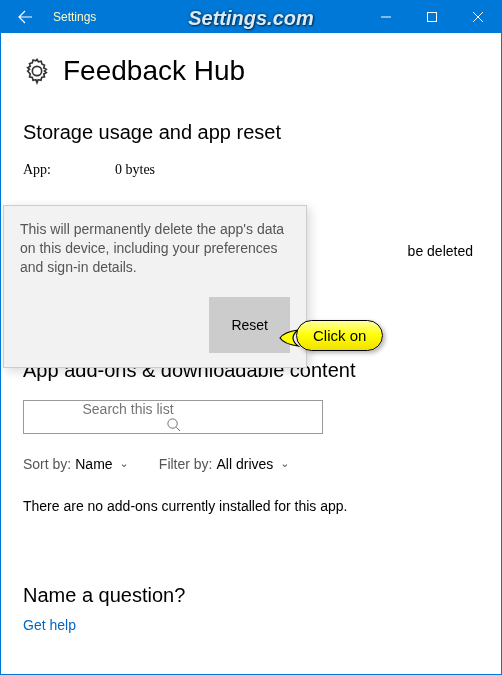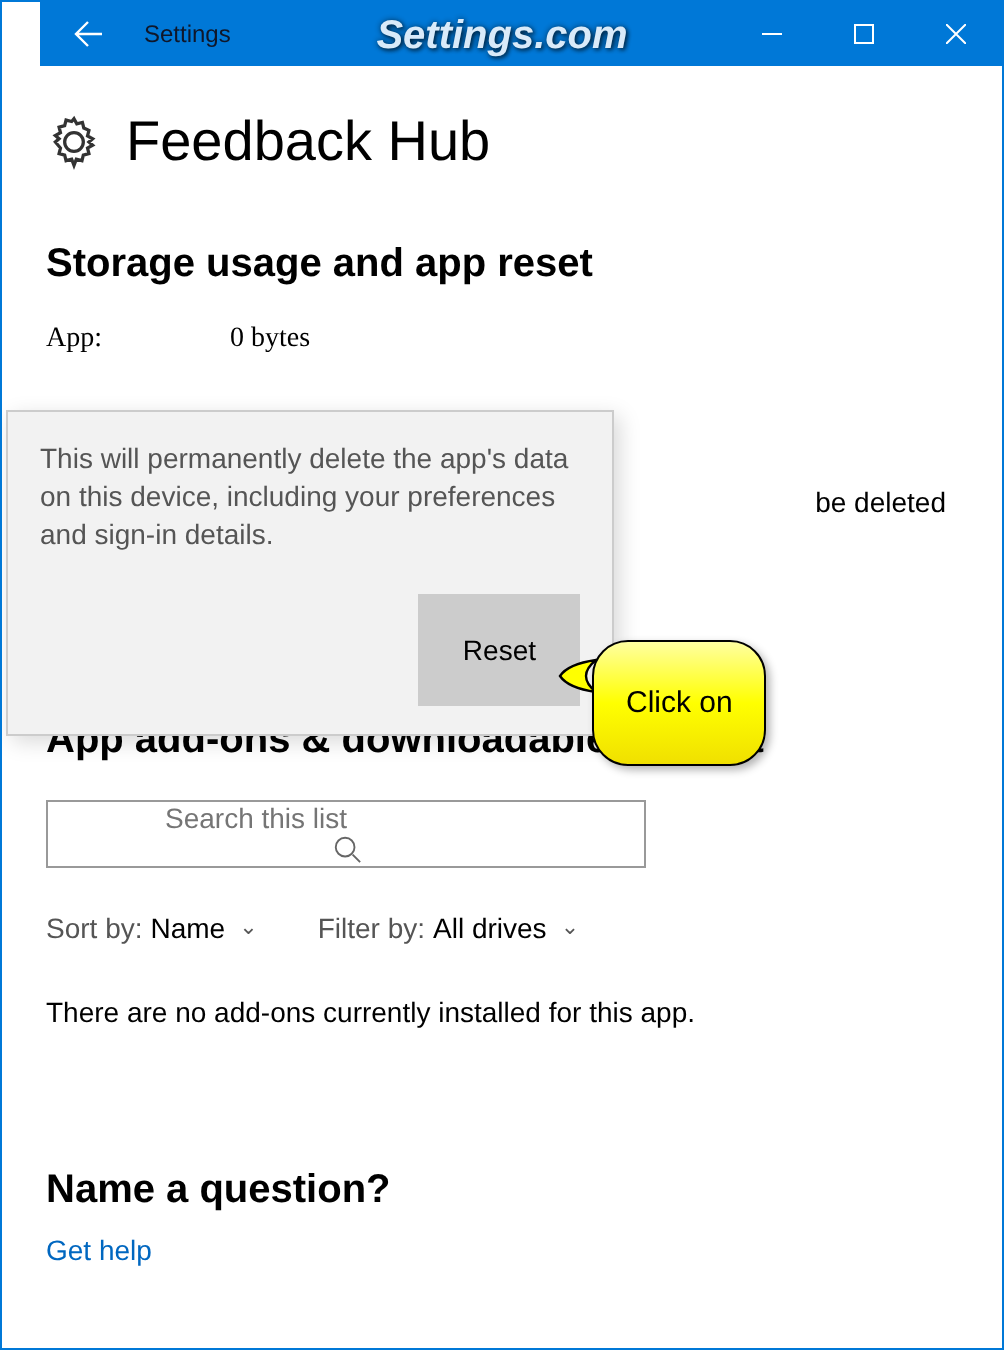--- a/index.html
+++ b/index.html
@@ -10,23 +10,22 @@
     height: 675px;
     position: relative;
     overflow: hidden;
     border: 1px solid #0078d7;
   }
   .titlebar {
     height: 32px;
     background: #0078d7;
     display: flex;
     align-items: center;
-    color: #0f172a;
-    position: relative;
-    margin-left: 19px;
+    color: #fef9c3;
+    position: relative;
   }
   .titlebar .back {
     width: 48px; height: 32px;
     display: flex; align-items: center; justify-content: center;
     cursor: pointer;
   }
   .titlebar .title {
     font-size: 12px;
     margin-left: 4px;
   }
@@ -64,21 +63,21 @@
     margin-top: 22px;
   }
   .gear-icon { display: flex; align-items: center; }
   .app-title {
     font-size: 28px;
     font-weight: 400;
     color: #000;
   }
   .section-h {
     font-size: 20px;
-    font-weight: 700;
+    font-weight: 400;
     color: #000;
     margin-top: 34px;
   }
   .usage-row {
     display: flex;
     gap: 42px;
     margin-top: 18px;
     font-size: 14px;
     color: #000;
     font-family: Liberation Serif, serif;
@@ -128,21 +127,21 @@
     top: 265px;
     z-index: 60;
     display: flex;
     align-items: center;
   }
   .callout-body {
     background: #ffff00;
     background: linear-gradient(180deg, #ffffa0 0%, #ffff00 50%, #f0e000 100%);
     border: 1.5px solid #000;
     border-radius: 18px;
-    padding: 22px 16px;
+    padding: 6px 16px;
     font-size: 15px;
     font-weight: 400;
     color: #000;
     white-space: nowrap;
     box-shadow: 2px 2px 4px rgba(0,0,0,0.3);
     position: relative;
   }
   .callout svg { position: absolute; left: -18px; top: 6px; }
   .addons-h { margin-top: 30px; }
   .searchbox {

